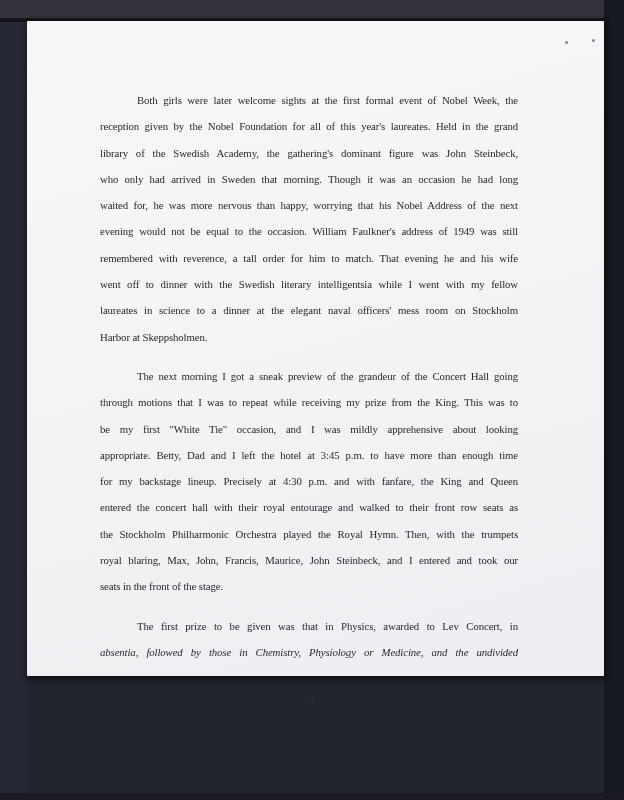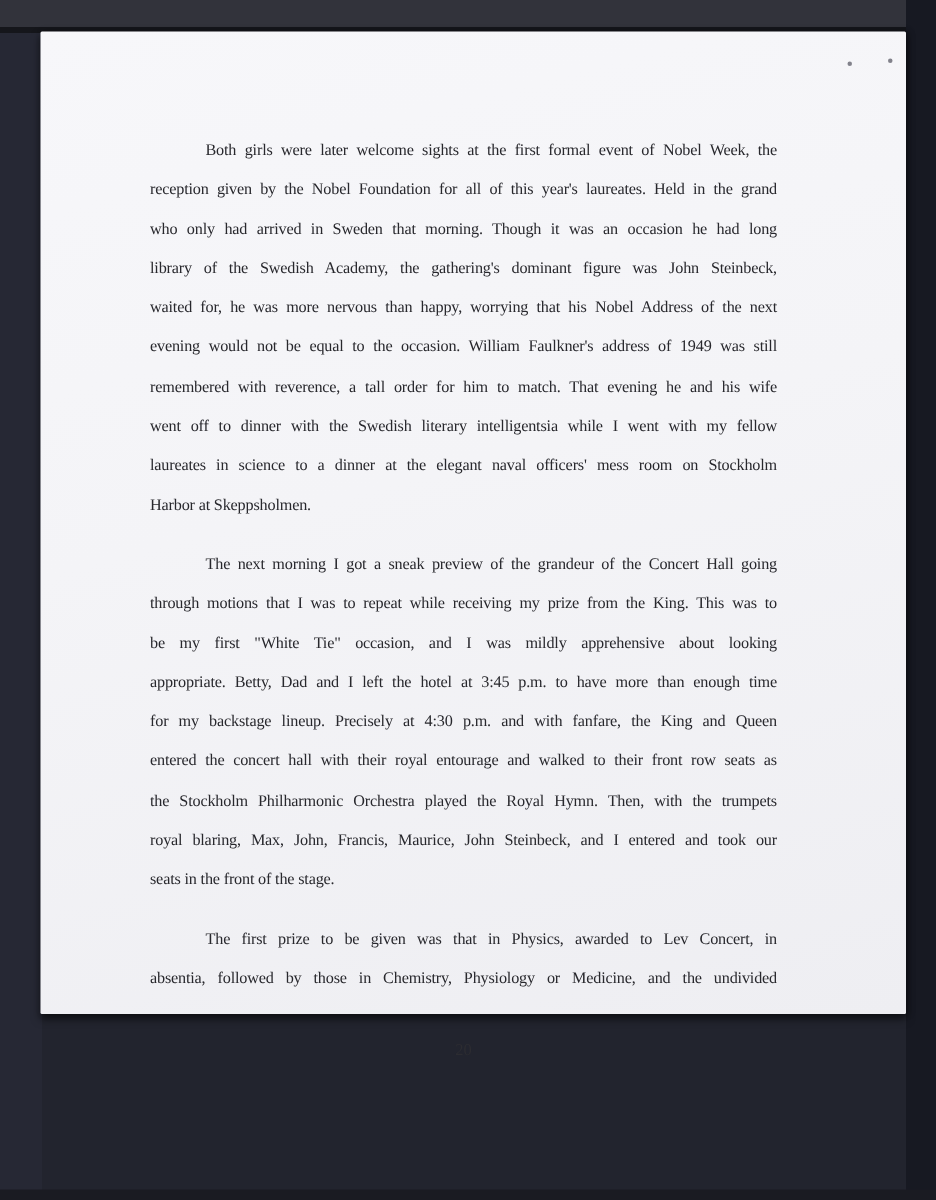--- a/index.html
+++ b/index.html
@@ -52,21 +52,21 @@
     color: #28282d;
     margin: 0;
   }
   .para + .para { margin-top: 13px; }
   .tline {
     text-align: justify;
     text-align-last: justify;
   }
   .para > .tline:first-child { text-indent: 37px; }
   .para > .tline:last-child { text-align-last: left; }
-  .para.continues > .tline:last-child { text-align-last: justify; }
+  .para.continues > .tline:last-child { text-align-last: justify; font-style: italic; }
   .page-number {
     margin-top: 22px;
     font-size: 11px;
     line-height: 26.3px;
     color: #2c2c31;
     text-align: center;
   }
   .speck {
     position: absolute;
     width: 3px; height: 3px;
@@ -88,22 +88,22 @@
 
 <div class="paper">
   <span class="speck speck-1"></span>
   <span class="speck speck-2"></span>
 
   <div class="page-content">
 
     <div class="para">
       <div class="tline">Both girls were later welcome sights at the first formal event of Nobel Week, the</div>
       <div class="tline">reception given by the Nobel Foundation for all of this year's laureates.  Held in the grand</div>
+      <div class="tline">library of the Swedish Academy, the gathering's dominant figure was John Steinbeck,</div>
       <div class="tline">who only had arrived in Sweden that morning.  Though it was an occasion he had long</div>
-      <div class="tline">library of the Swedish Academy, the gathering's dominant figure was John Steinbeck,</div>
       <div class="tline">waited for, he was more nervous than happy, worrying that his Nobel Address of the next</div>
       <div class="tline">evening would not be equal to the occasion.  William Faulkner's address of 1949 was still</div>
       <div class="tline">remembered with reverence, a tall order for him to match.  That evening he and his wife</div>
       <div class="tline">went off to dinner with the Swedish literary intelligentsia while I went with my fellow</div>
       <div class="tline">laureates in science to a dinner at the elegant naval officers' mess room on Stockholm</div>
       <div class="tline">Harbor at Skeppsholmen.</div>
     </div>
 
     <div class="para">
       <div class="tline">The next morning I got a sneak preview of the grandeur of the Concert Hall going</div>

